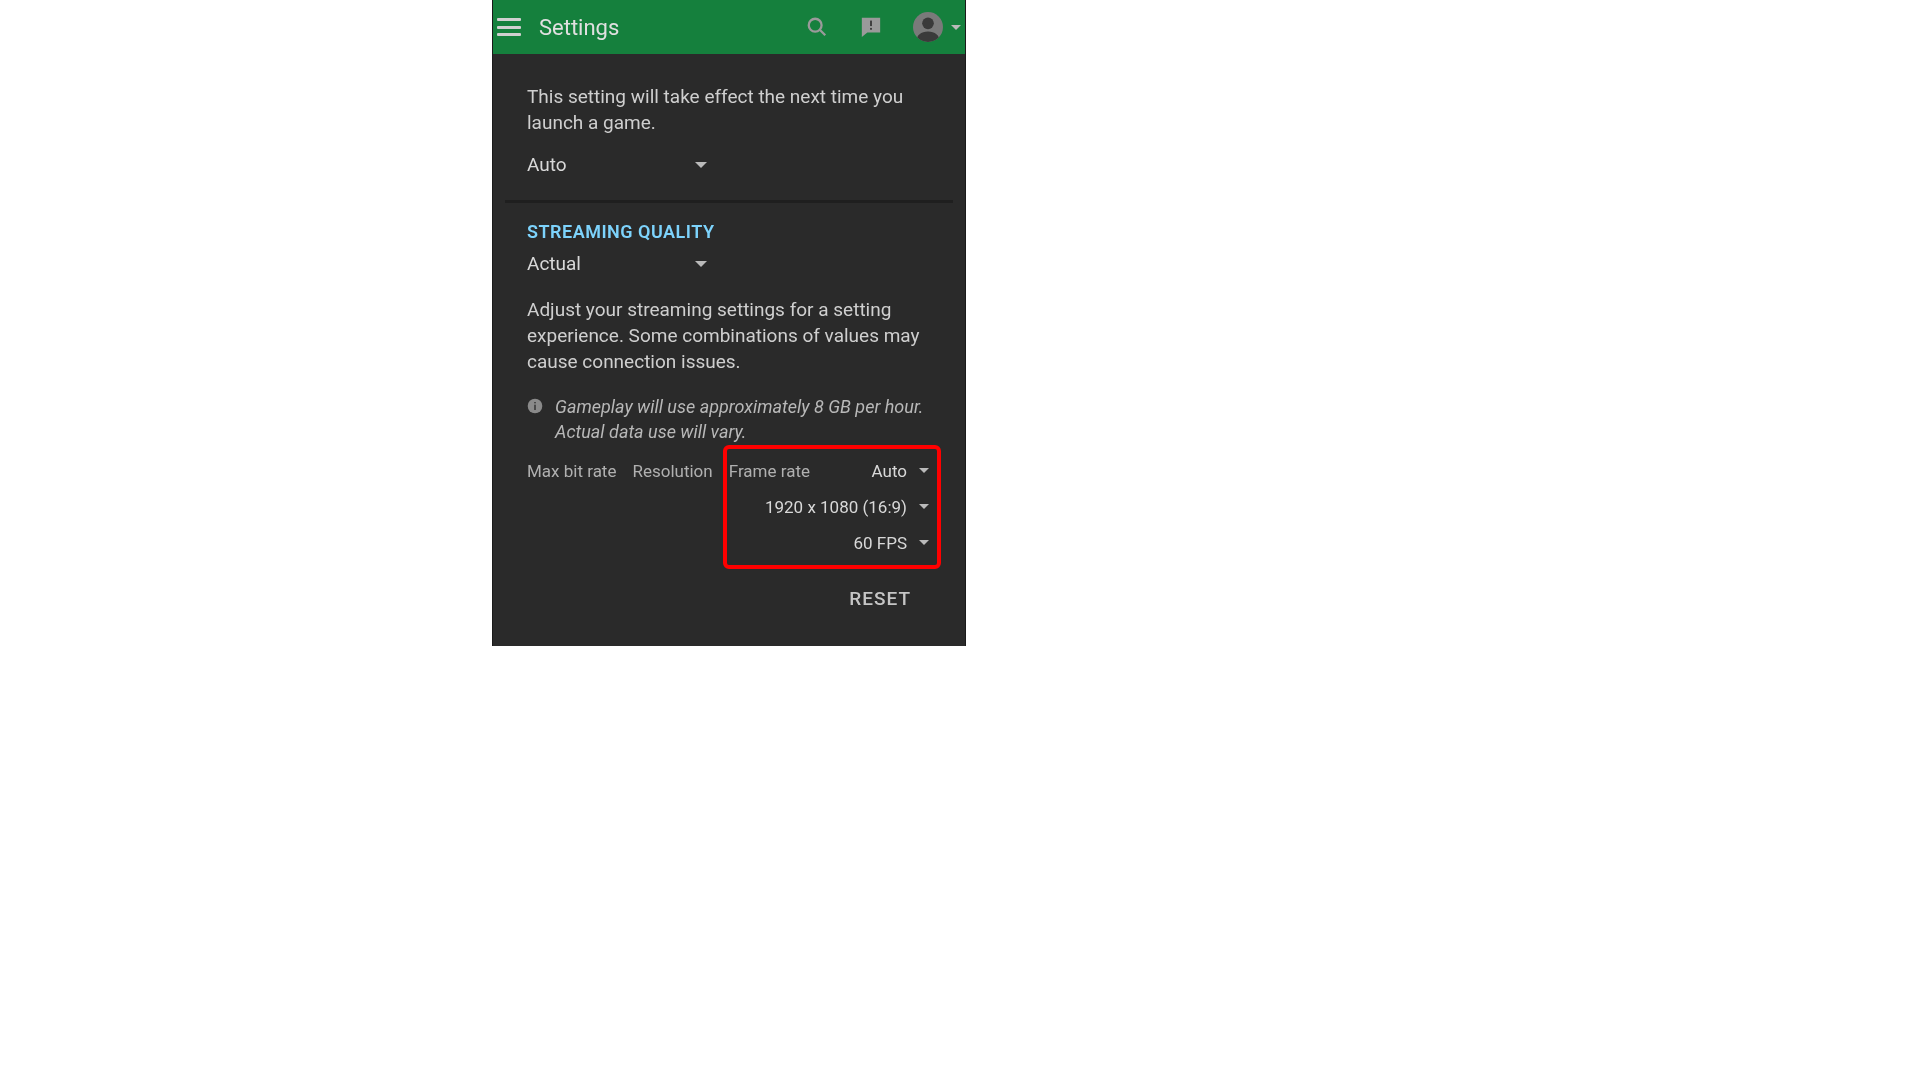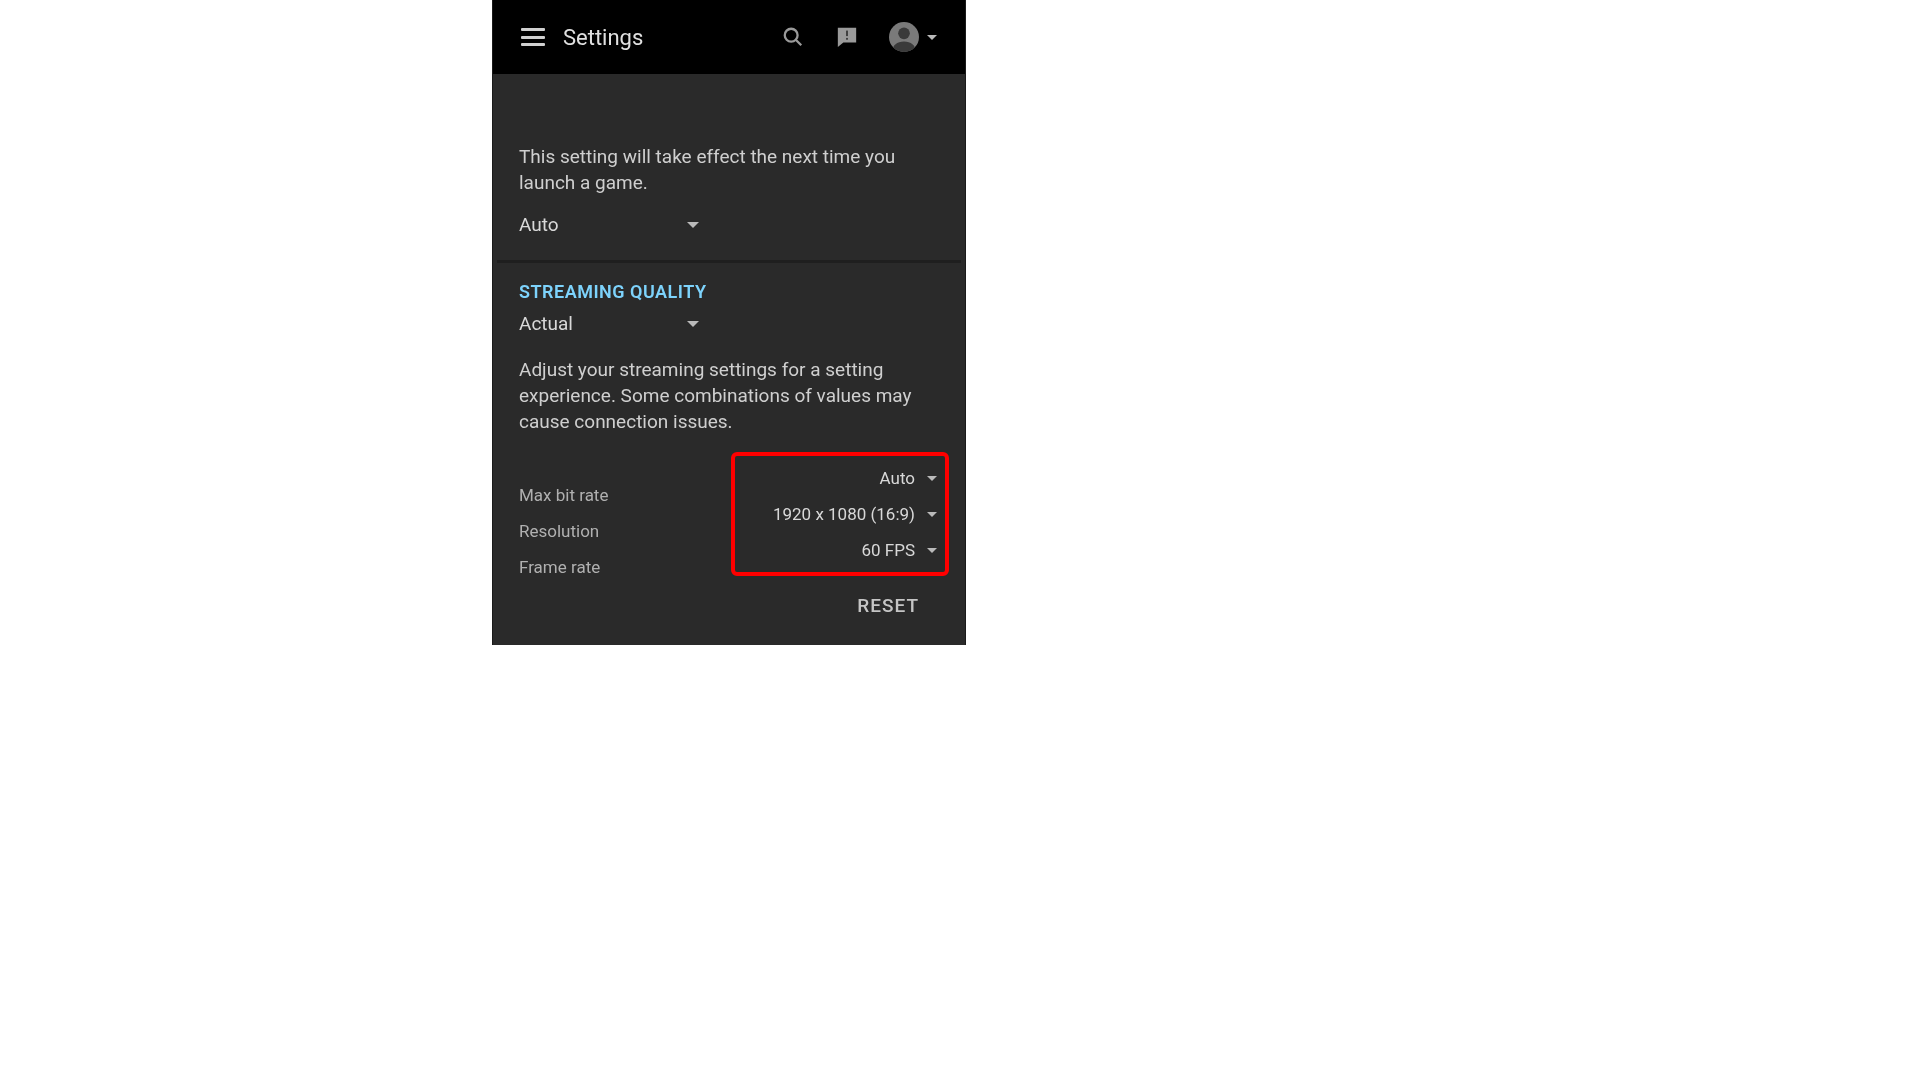--- a/index.html
+++ b/index.html
@@ -21,25 +21,25 @@
   margin-left: 492px;
   margin-right: auto;
   position: absolute;
   left: 0;
   top: 0;
   background: #2a2a2a;
   border-left: 1px solid #1a1a1a;
   border-right: 1px solid #1a1a1a;
 }
 .header {
-  height: 74px;
-  background: #000000;
-  display: flex;
-  align-items: center;
-  padding: 0 28px;
+  height: 54px;
+  background: #15803d;
+  display: flex;
+  align-items: center;
+  padding: 0 4px;
   gap: 18px;
 }
 .hamburger {
   width: 24px;
   height: 18px;
   display: flex;
   flex-direction: column;
   justify-content: space-between;
 }
 .hamburger span {
@@ -87,22 +87,21 @@
   display: flex;
   align-items: flex-end;
   justify-content: center;
   overflow: hidden;
 }
 .avatar svg {
   width: 28px;
   height: 28px;
 }
 .body-content {
-  padding: 4px;
-  margin-top: 48px;
+  padding: 12px;
 }
 .section {
   padding: 18px 22px 24px 22px;
   border-bottom: 3px solid #1f1f1f;
 }
 .section:last-of-type {
   border-bottom: none;
 }
 .desc-text {
   color: #cfcfcf;
@@ -173,23 +172,24 @@
 .detail-value {
   color: #d8d8d8;
   font-size: 17px;
 }
 .details-block {
   position: relative;
 }
 .details-labels {
   position: absolute;
   left: 0;
-  top: 25px;
-  display: flex;
-  flex-direction: column;
+  top: 8px;
+  display: flex;
+  flex-direction: row;
+  gap: 16px;
 }
 .detail-line {
   display: flex;
   justify-content: flex-end;
   align-items: center;
   gap: 12px;
   height: 36px;
 }
 .label-line {
   height: 36px;
@@ -276,20 +276,28 @@
     </div>
 
     <div class="section">
       <div class="section-title">STREAMING QUALITY</div>
       <div class="dropdown" style="margin-bottom:22px;">
         <span class="dropdown-value">Actual</span>
         <div class="caret-down"></div>
       </div>
       <div class="desc-text">Adjust your streaming settings for a setting experience. Some combinations of values may cause connection issues.</div>
 
+      <div class="info-row">
+        <svg class="info-icon" viewBox="0 0 24 24" fill="#8a8a8a">
+          <circle cx="12" cy="12" r="11"></circle>
+          <rect x="11" y="10" width="2" height="8" fill="#2a2a2a"></rect>
+          <rect x="11" y="6" width="2" height="2" fill="#2a2a2a"></rect>
+        </svg>
+        <div class="info-text">Gameplay will use approximately 8 GB per hour. Actual data use will vary.</div>
+      </div>
 
 
       <div class="details-block">
         <div class="details-labels">
           <div class="label-line">
               <span class="detail-label">Max bit rate</span>
             </div>
           <div class="label-line">
               <span class="detail-label">Resolution</span>
             </div>

